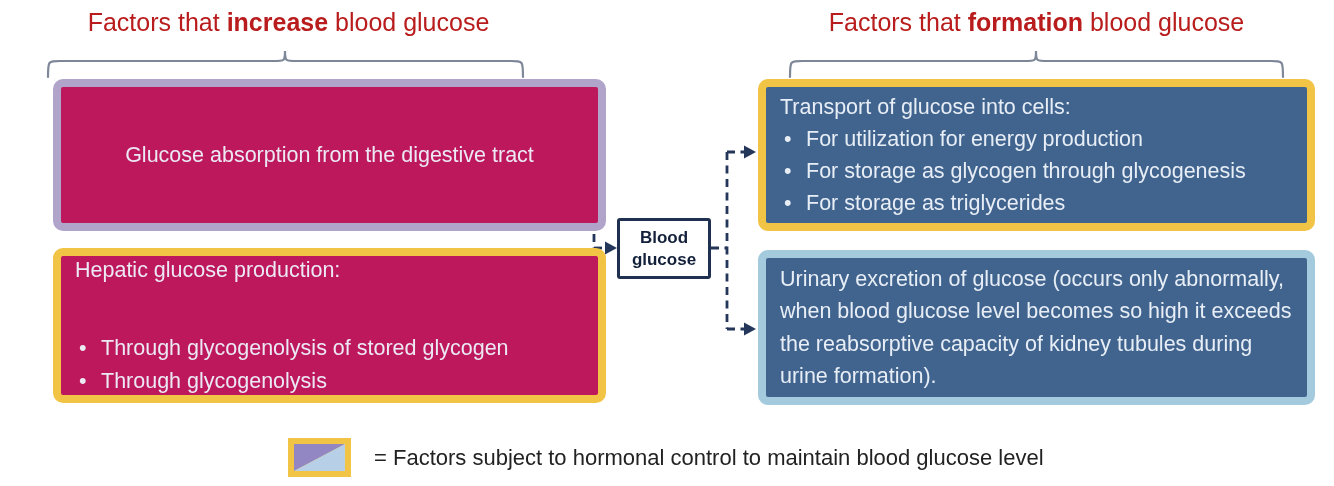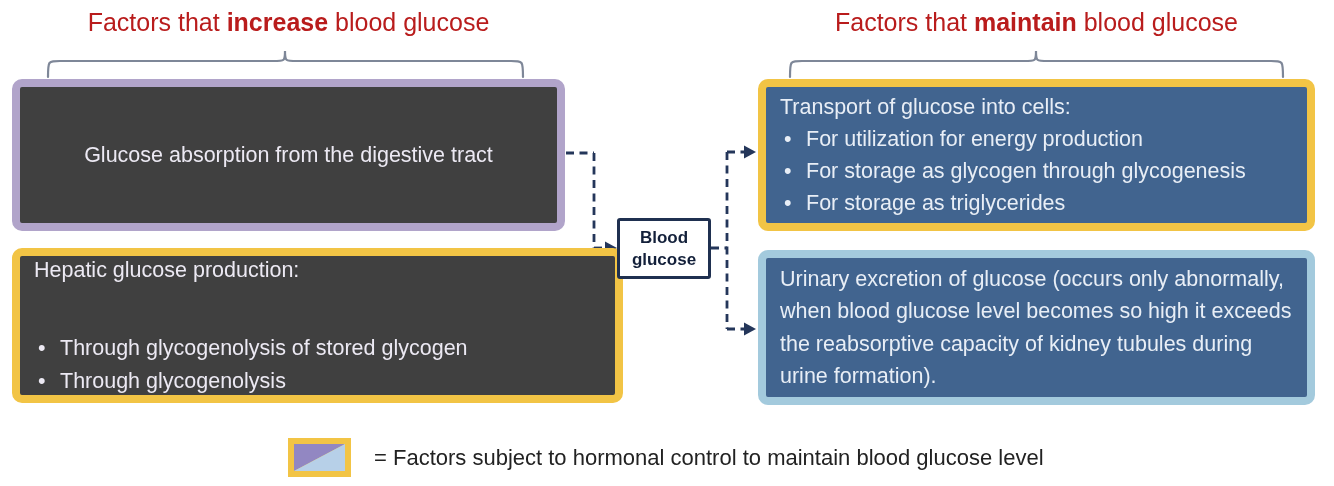--- a/index.html
+++ b/index.html
@@ -12,27 +12,27 @@
     position:absolute;top:6px;font-size:25px;line-height:1.3;text-align:center;color:#b91c1c;
   }
   .heading b{font-weight:700;}
   .heading.inc{left:12px;width:553px;}
   .heading.dec{left:758px;width:557px;}
   .fbox{
     position:absolute;box-sizing:border-box;border-radius:10px;
     display:flex;flex-direction:column;justify-content:center;
     font-size:21.5px;line-height:1.5;padding:6px 14px;
   }
-  .fbox.purple{background:#404040;color:#ece9f3;}
+  .fbox.purple{background:#be185d;color:#ece9f3;margin-left:41px;}
   .fbox.blue{background:#41648f;color:#e8eef6;}
   .border-lavender{border:8px solid #b1a4ca;}
   .border-gold{border:8px solid #f2c445;}
   .border-lightblue{border:8px solid #a3cadd;}
   .box-l1{left:12px;top:79px;width:553px;height:152px;text-align:center;}
-  .box-l2{left:12px;top:248px;width:611px;height:155px;gap:46px;}
+  .box-l2{left:12px;top:248px;width:553px;height:155px;gap:46px;}
   .box-r1{left:758px;top:79px;width:557px;height:152px;}
   .box-r2{left:758px;top:250px;width:557px;height:155px;}
   .fbox ul{list-style:none;margin:0;padding:0;}
   .fbox li{padding-left:26px;position:relative;}
   .fbox li::before{content:"\2022";position:absolute;left:4px;}
   .center-node{
     position:absolute;left:617px;top:218px;width:94px;height:61px;box-sizing:border-box;
     background:#ffffff;border:3.5px solid #1f3050;border-radius:3px;
     display:flex;align-items:center;justify-content:center;text-align:center;
     font-size:17px;font-weight:700;color:#13203a;line-height:1.25;padding:2px 10px;
@@ -67,21 +67,21 @@
       <path d="M727,329 H744"></path>
     </g>
 
     <polygon points="605,241.5 617,248 605,254.5" fill="#24365a"></polygon>
     <polygon points="744,145.5 756,152 744,158.5" fill="#24365a"></polygon>
     <polygon points="744,322.5 756,329 744,335.5" fill="#24365a"></polygon>
   </svg>
 
   <div class="heading inc"><span>Factors that </span><b>increase</b><span> blood glucose</span></div>
 
-  <div class="heading dec"><span>Factors that </span><b>maintain</b><span> blood glucose</span></div>
+  <div class="heading dec"><span>Factors that </span><b>formation</b><span> blood glucose</span></div>
 
   <div class="fbox purple border-lavender box-l1">
     <div>Glucose absorption from the digestive tract</div>
   </div>
 
   <div class="fbox purple border-gold box-l2">
     <div>Hepatic glucose production:</div>
     <ul>
       <li>Through glycogenolysis of stored glycogen</li>
       <li>Through glycogenolysis</li>

